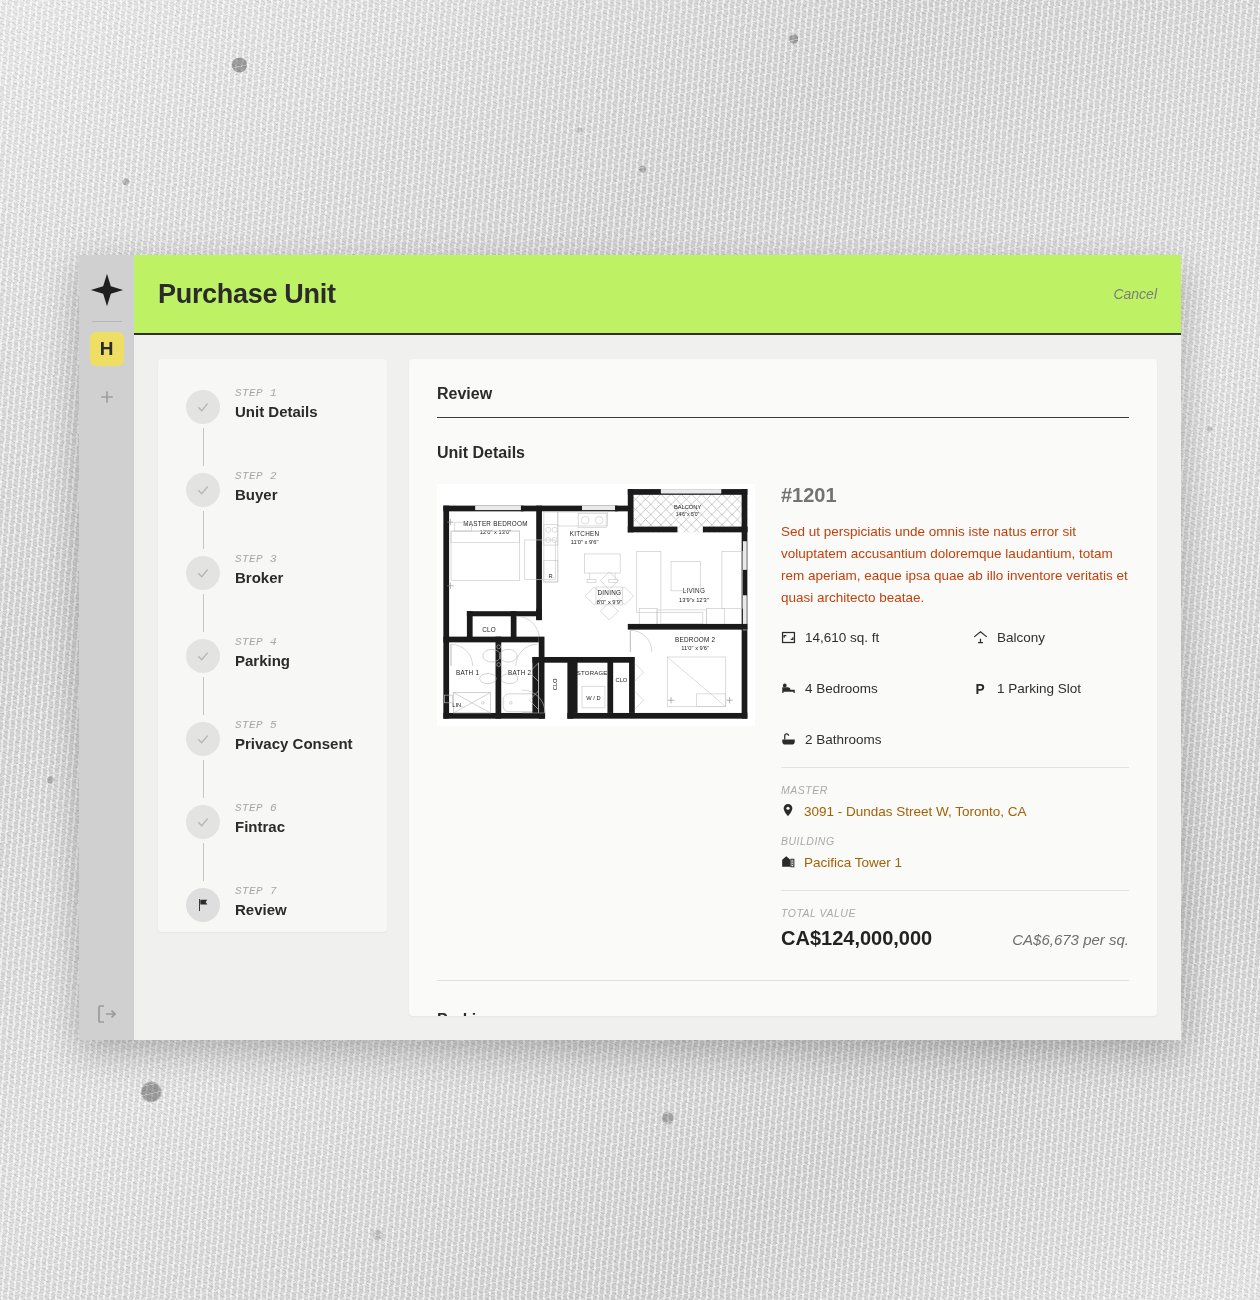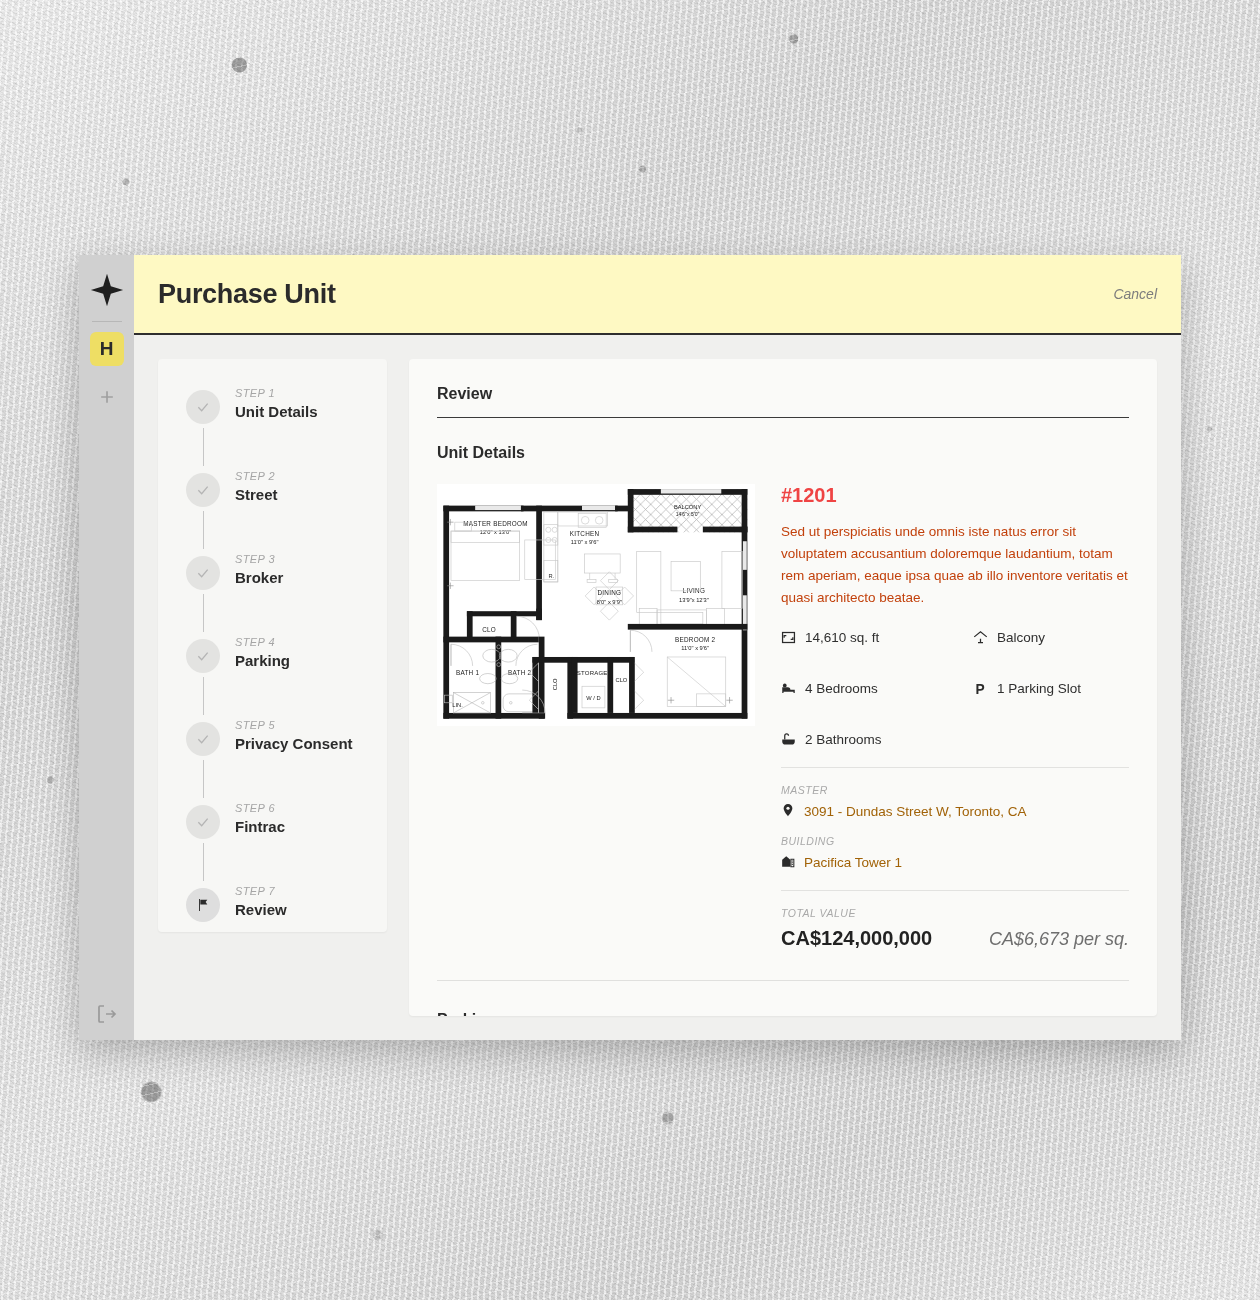--- a/index.html
+++ b/index.html
@@ -68,21 +68,21 @@
   }
   .logout-btn{
     position:absolute;bottom:12px;left:50%;transform:translateX(-50%);
     width:26px;height:26px;color:#9a9a9a;
   }
 
   
   #shell{ flex:1; display:flex; flex-direction:column; background:#f0f0ee; min-width:0; }
 
   #topbar{
-    height:80px; background:#fef9c3; border-bottom:2px solid #2e2e2e;
+    height:80px; background:#bef264; border-bottom:2px solid #2e2e2e;
     display:flex;align-items:center;justify-content:space-between;
     padding:0 24px 0 24px; flex:0 0 80px;
   }
   #page-title{ font-size:27px; font-weight:bold; color:#2b2b2b; letter-spacing:-.3px; }
   #cancel-link{ font-size:14px; font-style:italic; color:#7d7d7d;margin-left:24px; }
 
   #body{ flex:1; display:flex; gap:22px; padding:24px; min-height:0; }
 
   
   #stepper{
@@ -90,62 +90,62 @@
     padding:28px 0 10px 0; box-shadow:0 1px 2px rgba(0,0,0,.05);
     align-self:flex-start;
   }
   .step{ display:flex; align-items:flex-start; padding-left:28px; }
   .step-bullet{
     width:34px;height:34px;border-radius:50%;background:#e3e3e1;flex:0 0 34px;
     display:flex;align-items:center;justify-content:center;margin-top:3px;
   }
   .step-bullet svg{ width:16px;height:16px; }
   .step-text{ margin-left:15px; }
-  .step-kicker{ font-size:11px;font-style:italic;color:#a5a5a5;letter-spacing:.4px;line-height:1.1; }
+  .step-kicker{ font-size:11px;font-style:italic;color:#a5a5a5;letter-spacing:.4px;line-height:1.1;font-family:Liberation Mono, monospace; }
   .step-label{ font-size:15px;font-weight:bold;color:#2b2b2b;margin-top:4px; }
   .step-connector{ width:1px;height:38px;background:#c6c6c6;margin:4px 0 4px 45px; }
   .step.current .step-bullet{ background:#dedede; }
 
   
   #main{
     flex:1;min-width:0;background:#fafaf8;border-radius:4px;
     padding:26px 28px 0 28px;box-shadow:0 1px 2px rgba(0,0,0,.05);
     overflow:hidden;
   }
   .section-title{ font-size:16px;font-weight:bold;color:#2b2b2b; }
   .rule-dark{ height:1px;background:#3a3a3a;margin:14px 0 0; }
 
   #unit-heading{ margin-top:26px; font-size:16px;font-weight:bold;color:#2b2b2b; }
 
   #unit-row{ display:flex; gap:26px; margin-top:22px; }
   #floorplan{ width:318px;flex:0 0 318px; }
   #floorplan svg{ display:block;width:100%;height:auto;background:#fff; }
 
   #unit-info{ flex:1;min-width:0; }
-  #unit-number{ font-size:20px;font-weight:bold;color:#ef4444; }
+  #unit-number{ font-size:20px;font-weight:bold;color:#737373; }
   #unit-desc{ font-size:13.5px;line-height:1.62;color:#c2410c;margin-top:14px; }
 
   #feature-grid{
     display:grid;grid-template-columns:1fr 1fr;row-gap:15px;column-gap:14px;
     margin-top:22px;
     gap:36px;
   }
   .feature{ display:flex;align-items:center;gap:9px;font-size:13.5px;color:#2f2f2f; }
   .feature .ico{ width:15px;height:15px;flex:0 0 15px;color:#2b2b2b;display:block; }
 
   .hr-feature{ height:1px;background:#e2e2e0;margin:20px 0 0; }
 
   .field{ margin-top:16px; }
   .field-kicker{ font-size:10.5px;font-style:italic;color:#a9a9a9;letter-spacing:.5px; }
   .field-value{ display:flex;align-items:center;gap:9px;margin-top:7px;font-size:13.5px;color:#a16207; }
   .field-value .ico{ width:14px;height:16px;flex:0 0 14px;color:#2b2b2b;display:block; }
 
   #value-row{ display:flex;align-items:baseline;justify-content:space-between;margin-top:8px; }
   #total-value{ font-size:20px;font-weight:bold;color:#222; }
-  #per-sq{ font-size:18px;font-style:italic;color:#6e6e6e; }
+  #per-sq{ font-size:15px;font-style:italic;color:#6e6e6e; }
 
   #parking-sep{ height:1px;background:#e0e0de;margin-top:30px; }
   #parking-title{ font-size:16px;font-weight:bold;color:#2b2b2b;margin-top:30px; }
 </style>
 </head>
 <body>
 
 <div id="backdrop"></div>
 
 <div id="window">
@@ -203,21 +203,21 @@
         <div class="step-connector"></div>
 
         <div class="step">
           <div class="step-bullet">
             <svg viewBox="0 0 24 24" fill="none" stroke="#b4b4b4" stroke-width="2">
                 <path d="M5 12.5 L10 17.5 L19 7"></path>
               </svg>
           </div>
           <div class="step-text">
             <div class="step-kicker">STEP 2</div>
-            <div class="step-label">Street</div>
+            <div class="step-label">Buyer</div>
           </div>
         </div>
         <div class="step-connector"></div>
 
         <div class="step">
           <div class="step-bullet">
             <svg viewBox="0 0 24 24" fill="none" stroke="#b4b4b4" stroke-width="2">
                 <path d="M5 12.5 L10 17.5 L19 7"></path>
               </svg>
           </div>

